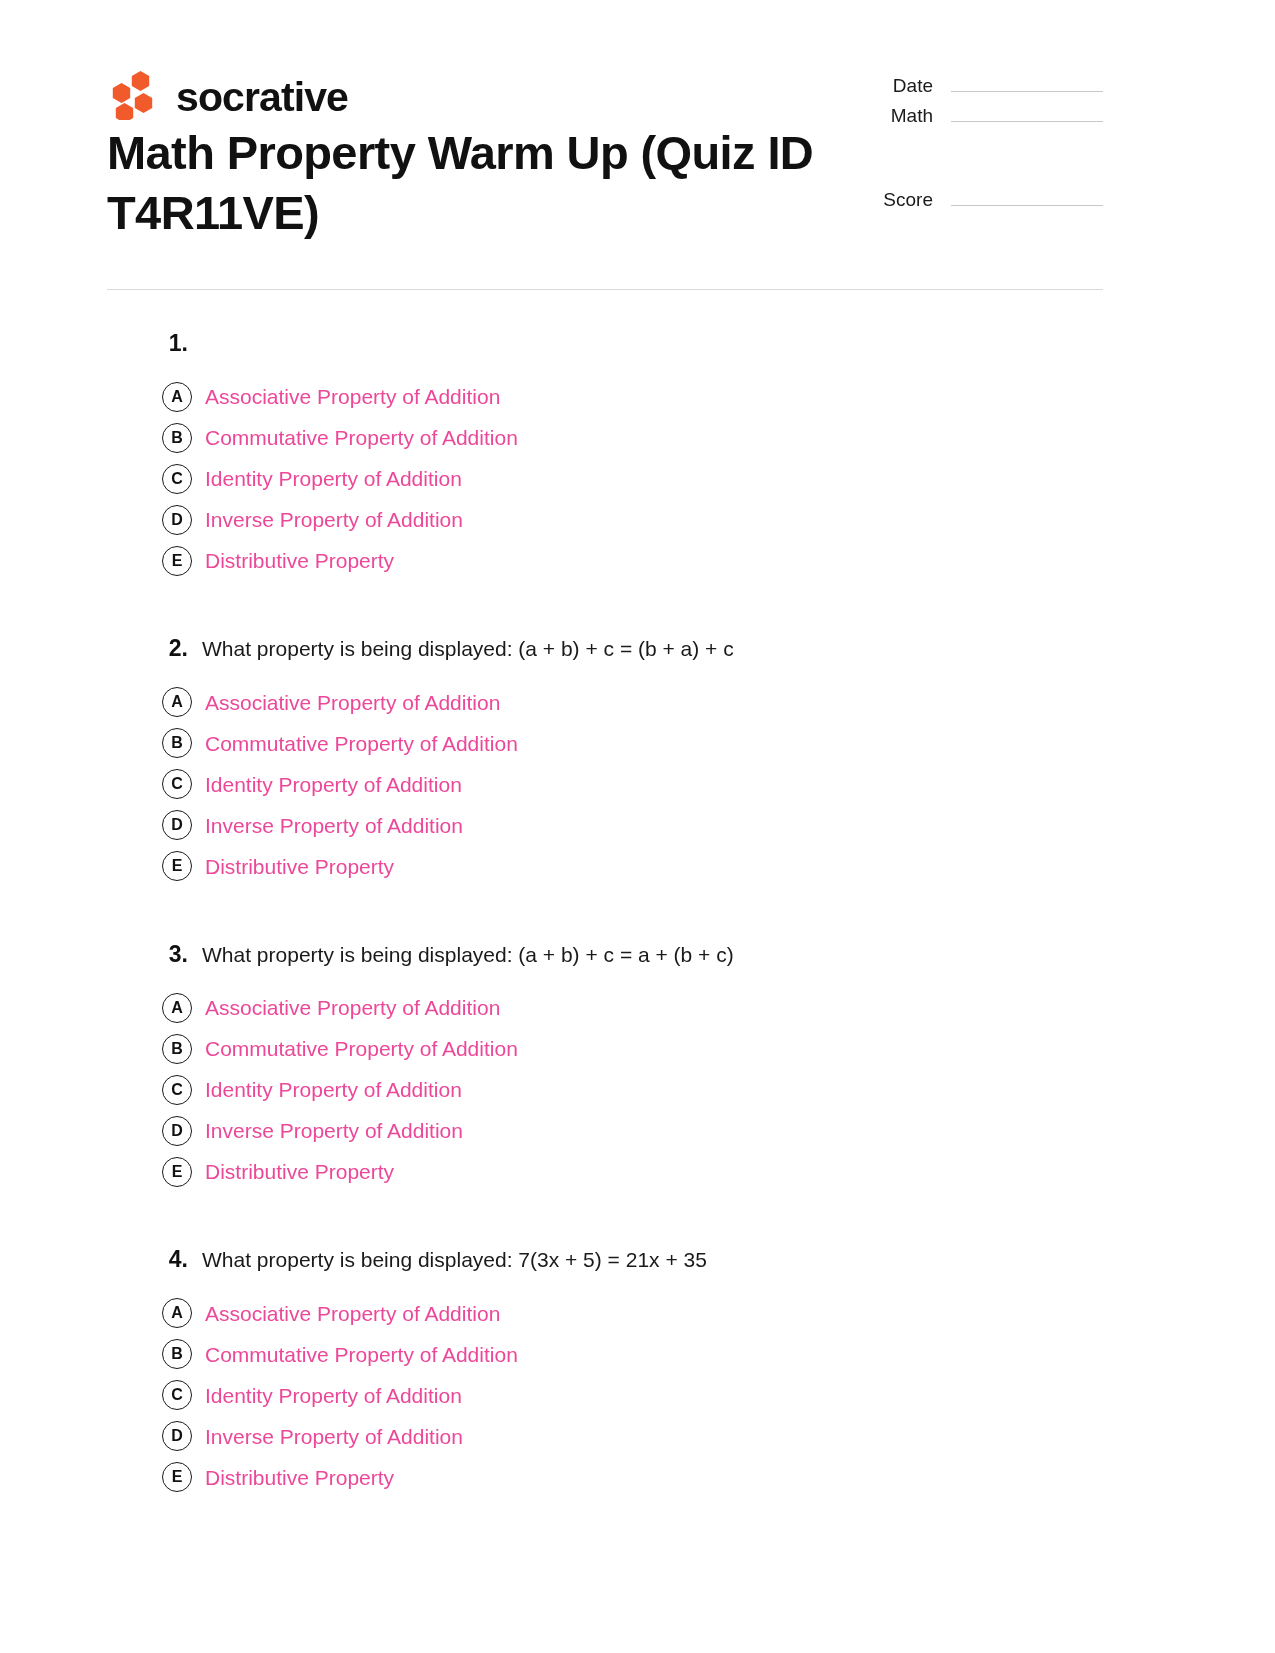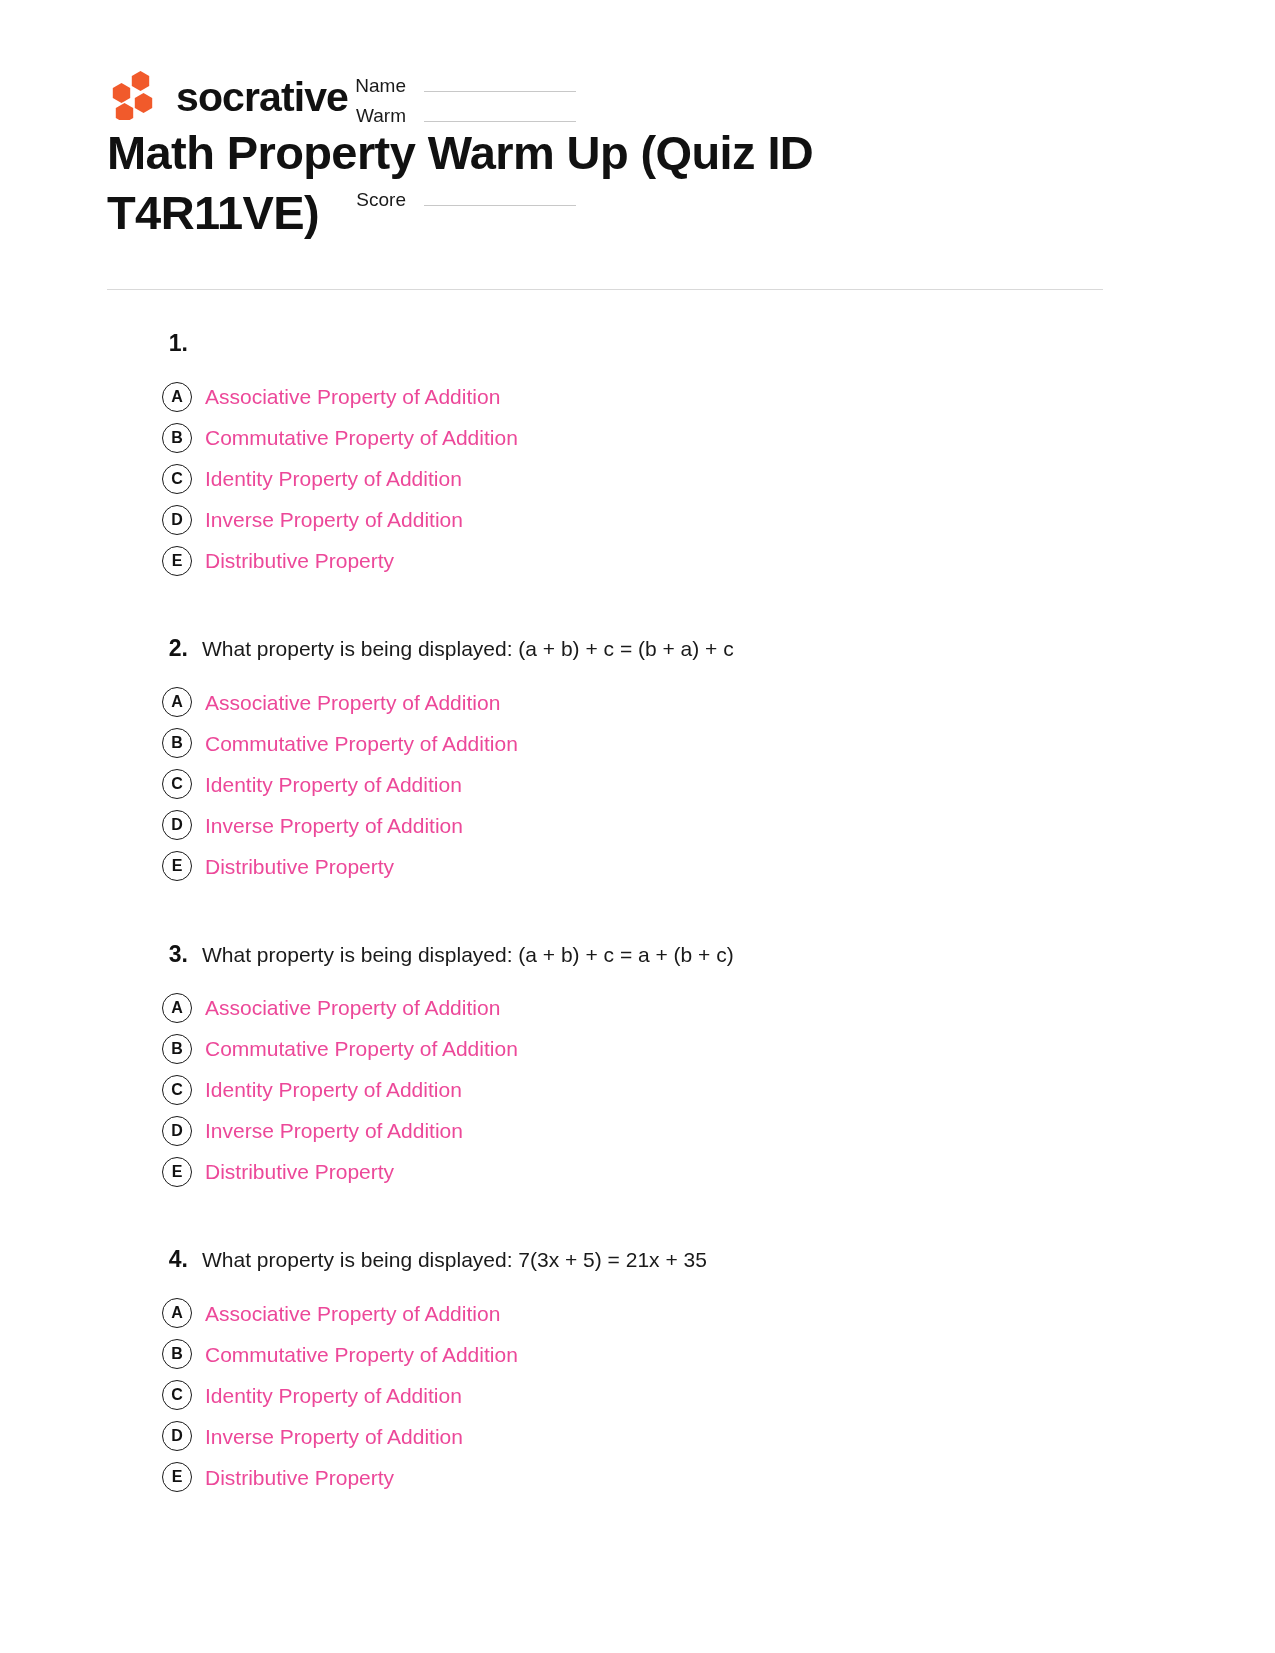--- a/index.html
+++ b/index.html
@@ -22,20 +22,21 @@
     height:1653px;
     padding:0;
   }
 
   
   .header {
     position:relative;
     padding:62px 172px 0 107px;
     display:flex;
     align-items:flex-start;
+    justify-content:space-between;
   }
 
   .brand {
     display:flex;
     align-items:center;
     gap:17px;
     padding-top:8px;
   }
 
   .logo-mark { display:block; }
@@ -184,25 +185,25 @@
             <polygon points="36.5,23 45.2,28 45.2,38 36.5,43 27.8,38 27.8,28"></polygon>
             <polygon points="17.5,33 26.2,38 26.2,48 17.5,53 8.8,48 8.8,38"></polygon>
           </g>
         </svg>
       </span>
       <span class="wordmark">socrative</span>
     </div>
 
     <div class="fields">
       <div class="field-row">
-        <span class="field-label">Name</span>
+        <span class="field-label">Date</span>
         <span class="field-line"></span>
       </div>
       <div class="field-row">
-        <span class="field-label">Warm</span>
+        <span class="field-label">Math</span>
         <span class="field-line"></span>
       </div>
       <div class="field-row score">
         <span class="field-label">Score</span>
         <span class="field-line"></span>
       </div>
     </div>
 
   </div>
 

